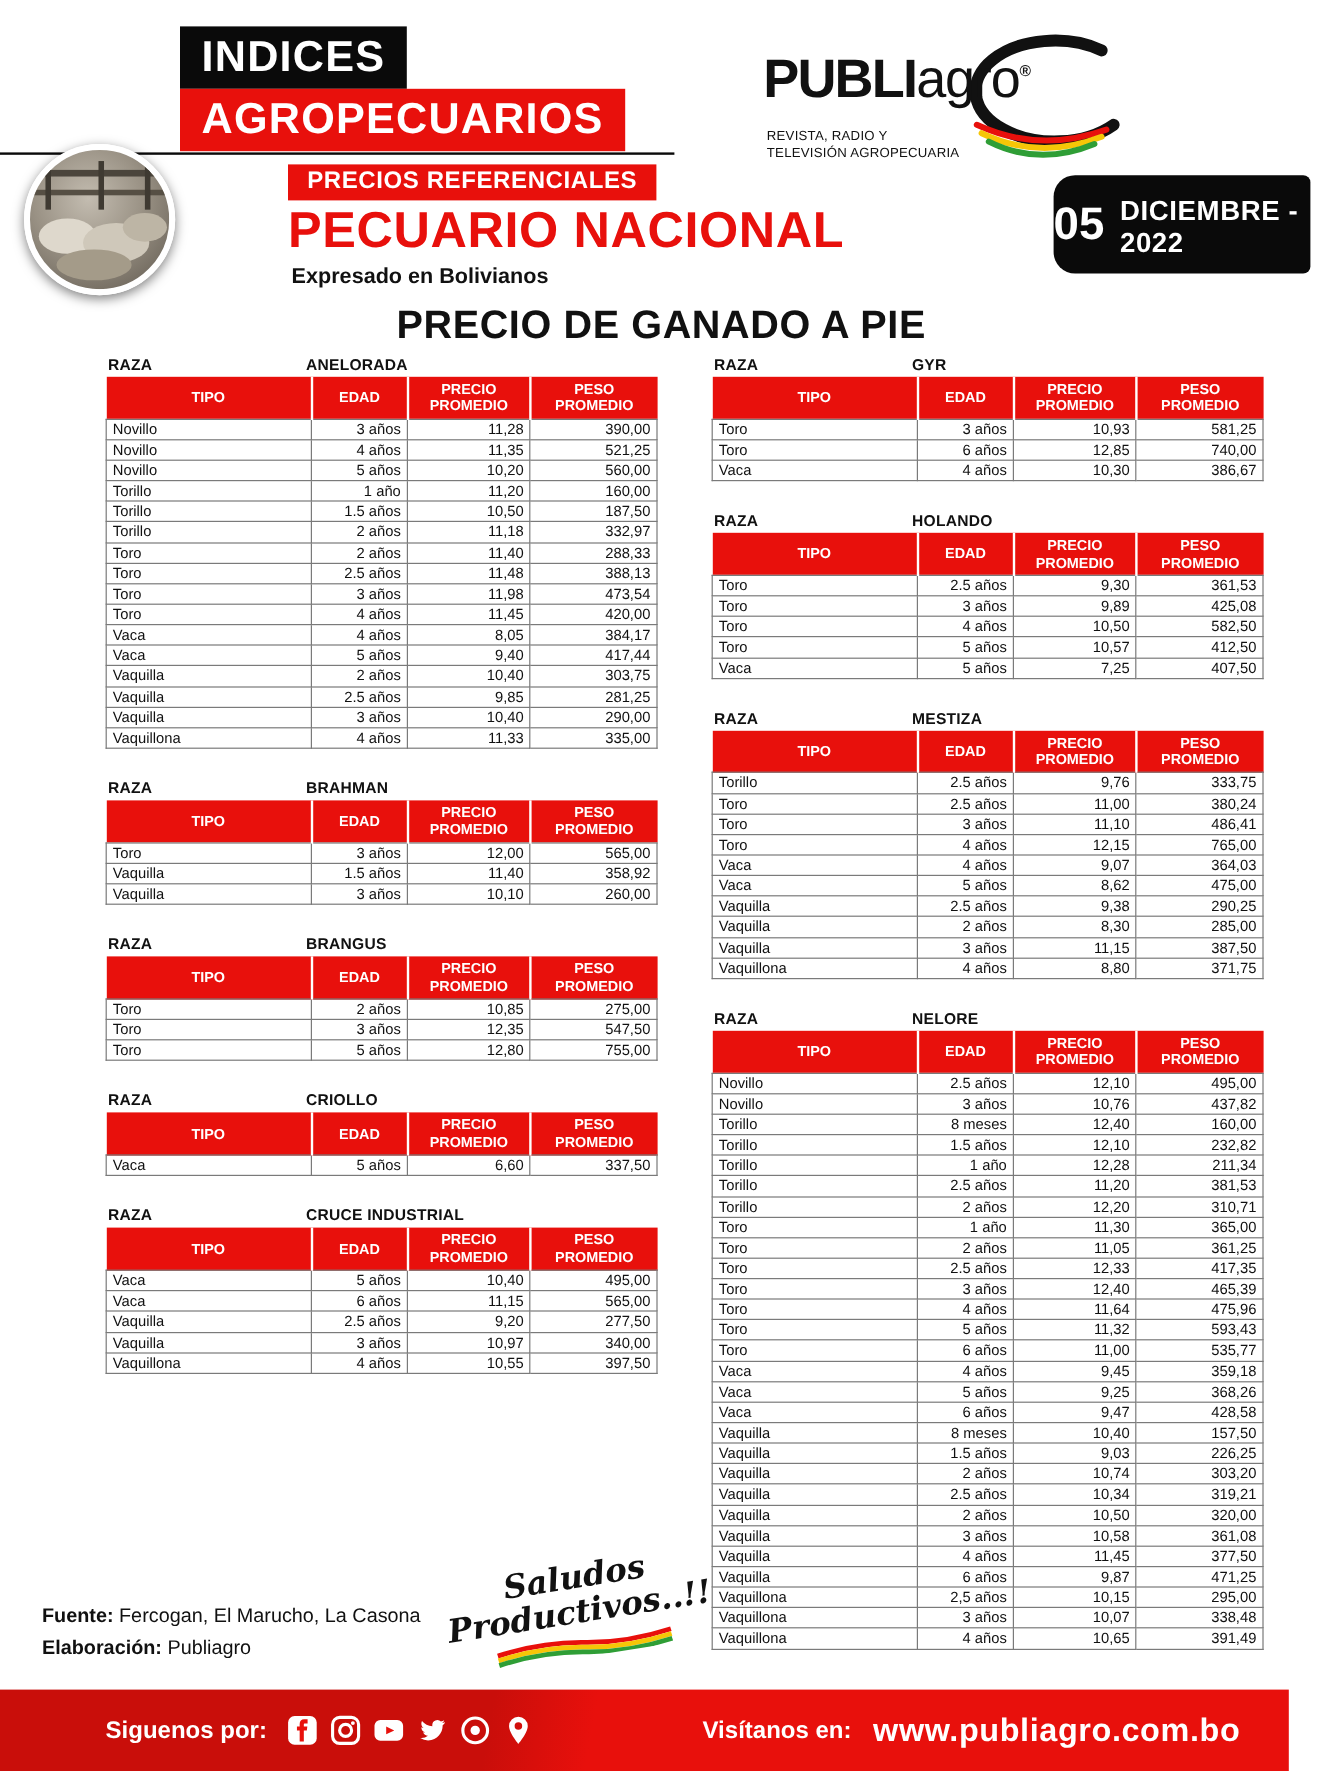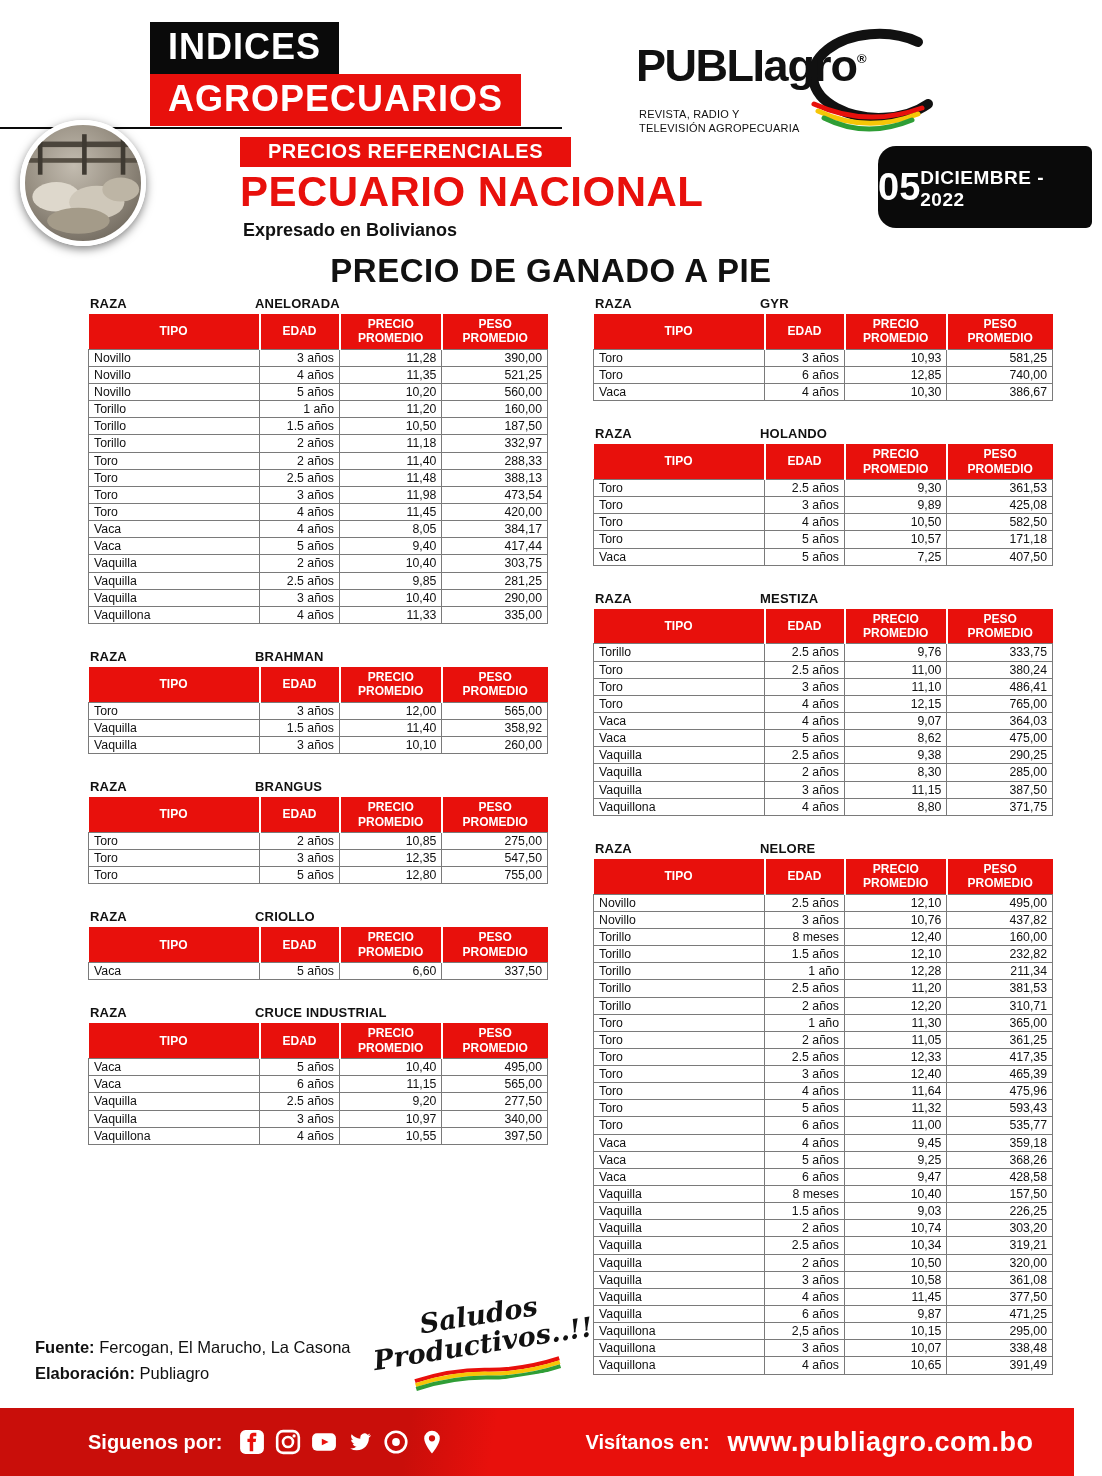--- a/index.html
+++ b/index.html
@@ -23,36 +23,36 @@
   .photo-circle {
     position:absolute; left:20px; top:120px; width:126px; height:126px; border-radius:50%;
     border:5px solid #fff; box-shadow:0 3px 10px rgba(0,0,0,.5); overflow:hidden; z-index:2;
     background:radial-gradient(circle at 42% 35%, #c3bcb0 0%, #9a9285 45%, #5d564c 100%);
   }
   .photo-circle svg { width:100%; height:100%; display:block; }
 
   .logo { position:absolute; left:636px; top:26px; width:310px; height:106px; }
   .logo-swoosh { position:absolute; left:150px; top:-2px; }
   .logo-text { position:absolute; left:0; top:14px; font-weight:900; font-size:45px; letter-spacing:-1.5px; white-space:nowrap; }
-  .logo-text .agro { font-weight:700; letter-spacing:-1px; }
+  .logo-text .agro { font-weight:400; letter-spacing:-1px; }
   .logo-reg { font-size:13px; font-weight:700; vertical-align:18px; letter-spacing:0; }
   .logo-tagline { position:absolute; left:3px; top:81px; font-size:11px; font-weight:400; line-height:1.3; letter-spacing:.2px; }
 
   .prec-ref {
     position:absolute; left:240px; top:137px; background:var(--red); color:#fff;
-    font-weight:800; font-size:20px; padding:3px 28px 4px; letter-spacing:.5px; z-index:2;
+    font-weight:800; font-size:20px; padding:3px 16px 4px; letter-spacing:.5px; z-index:2;
   }
   .pecuario { position:absolute; left:240px; top:168px; color:var(--red); font-weight:900; font-size:42px; letter-spacing:.5px; }
   .expresado { position:absolute; left:243px; top:220px; font-size:18px; font-weight:700; }
   .date-badge {
     position:absolute; right:10px; top:146px; width:214px; height:82px; background:var(--ink); color:#fff;
     border-radius:18px 6px 6px 18px; display:flex; flex-direction:row; align-items:center; justify-content:center;
   }
   .date-day { font-size:38px; font-weight:900; line-height:1; }
-  .date-month { font-size:19px; font-weight:800; margin-top:3px; letter-spacing:.5px; }
+  .date-month { font-size:23px; font-weight:800; margin-top:3px; letter-spacing:.5px;margin-left:13px; }
 
   .page-title { position:absolute; left:0; top:252px; width:100%; text-align:center; font-size:33px; font-weight:900; letter-spacing:.5px; }
 
   
   .col { position:absolute; top:296px; width:460px; }
   .col-left { left:88px; }
   .col-right { left:593px; }
   .table-block { margin-bottom:25px; }
   .raza-row { display:flex; font-size:13px; font-weight:800; margin-bottom:3px; letter-spacing:.2px; }
   .raza-label { width:167px; padding-left:2px; }
@@ -508,21 +508,21 @@
           <tr>
             <td class="c-tipo">Toro</td>
             <td class="c-edad">4 años</td>
             <td class="c-precio">10,50</td>
             <td class="c-peso">582,50</td>
           </tr>
           <tr>
             <td class="c-tipo">Toro</td>
             <td class="c-edad">5 años</td>
             <td class="c-precio">10,57</td>
-            <td class="c-peso">171,18</td>
+            <td class="c-peso">412,50</td>
           </tr>
           <tr>
             <td class="c-tipo">Vaca</td>
             <td class="c-edad">5 años</td>
             <td class="c-precio">7,25</td>
             <td class="c-peso">407,50</td>
           </tr>
         </tbody>
       </table>
     </div>

